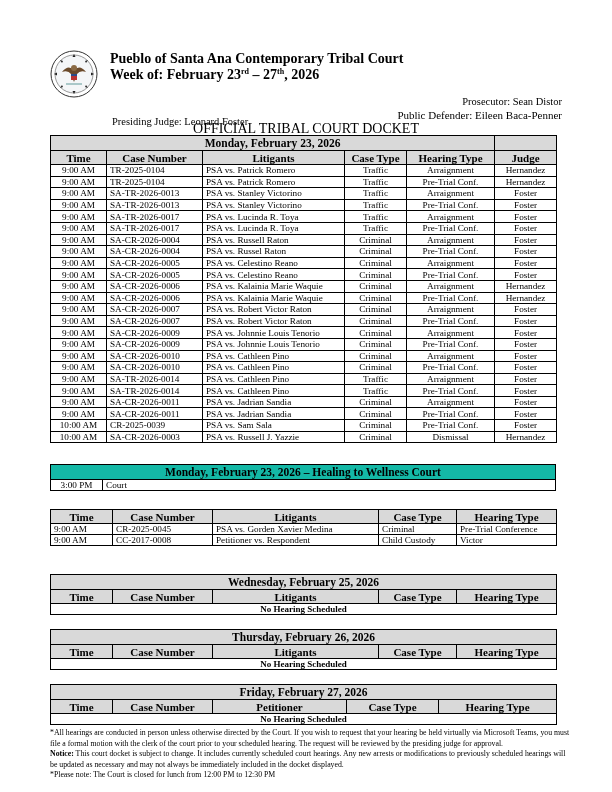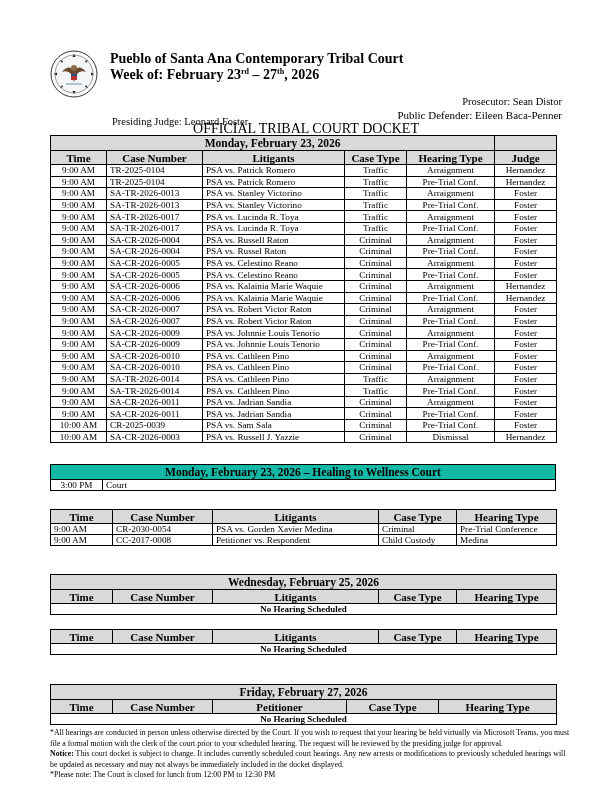--- a/index.html
+++ b/index.html
@@ -305,31 +305,31 @@
   <tbody>
   <tr class="col-head">
     <th>Time</th>
     <th>Case Number</th>
     <th>Litigants</th>
     <th>Case Type</th>
     <th>Hearing Type</th>
   </tr>
   <tr class="small-row">
     <td>9:00 AM</td>
-    <td>CR-2030-0054</td>
+    <td>CR-2025-0045</td>
     <td>PSA vs. Gorden Xavier Medina</td>
     <td>Criminal</td>
     <td>Pre-Trial Conference</td>
   </tr>
   <tr class="small-row">
     <td>9:00 AM</td>
     <td>CC-2017-0008</td>
     <td>Petitioner vs. Respondent</td>
     <td>Child Custody</td>
-    <td>Medina</td>
+    <td>Victor</td>
   </tr>
 </tbody>
   </table>
 
 <table class="outer" style="top:574px;">
   <colgroup>
     <col style="width:62px">
       <col style="width:100px">
       <col style="width:166px">
       <col style="width:78px">
@@ -354,20 +354,23 @@
 
 <table class="outer" style="top:629px;">
   <colgroup>
     <col style="width:62px">
       <col style="width:100px">
       <col style="width:166px">
       <col style="width:78px">
       <col style="width:100px">
   </colgroup>
   <tbody>
+      <tr>
+        <td colspan="5" class="day-head">Thursday, February 26, 2026</td>
+      </tr>
   <tr class="col-head">
     <th>Time</th>
     <th>Case Number</th>
     <th>Litigants</th>
     <th>Case Type</th>
     <th>Hearing Type</th>
   </tr>
   <tr>
         <td colspan="5" class="nohear">No Hearing Scheduled</td>
       </tr>

